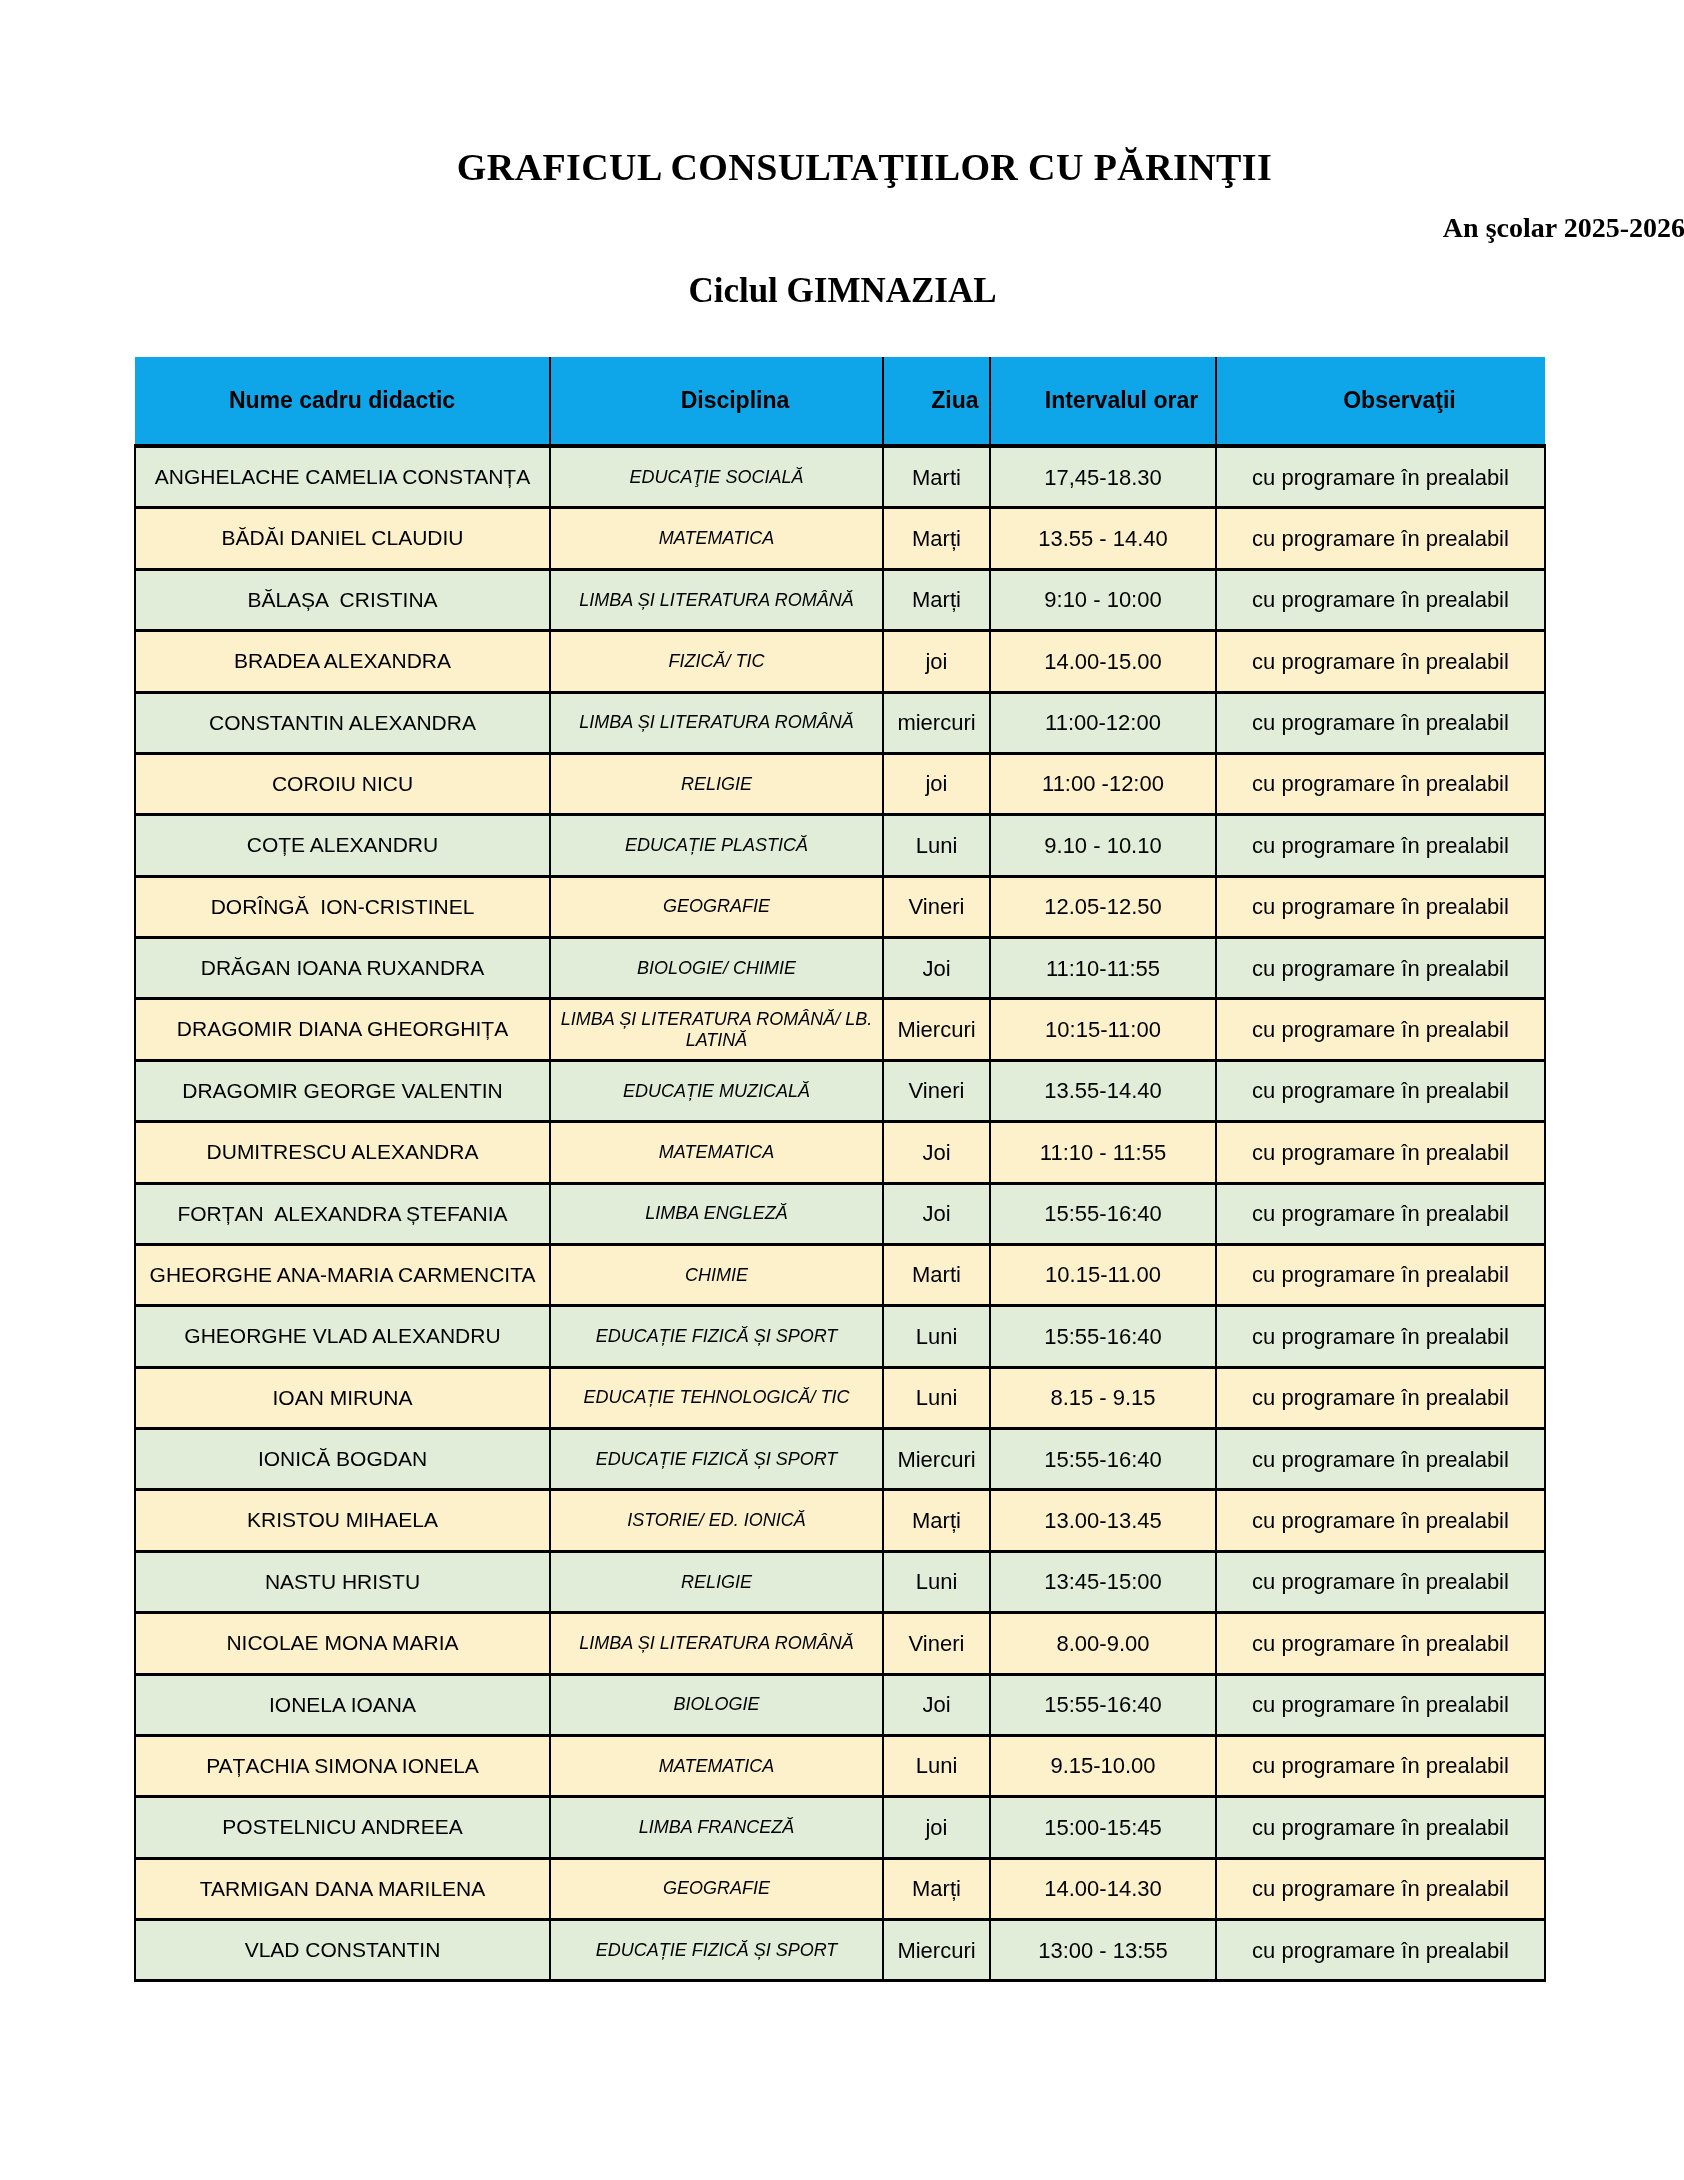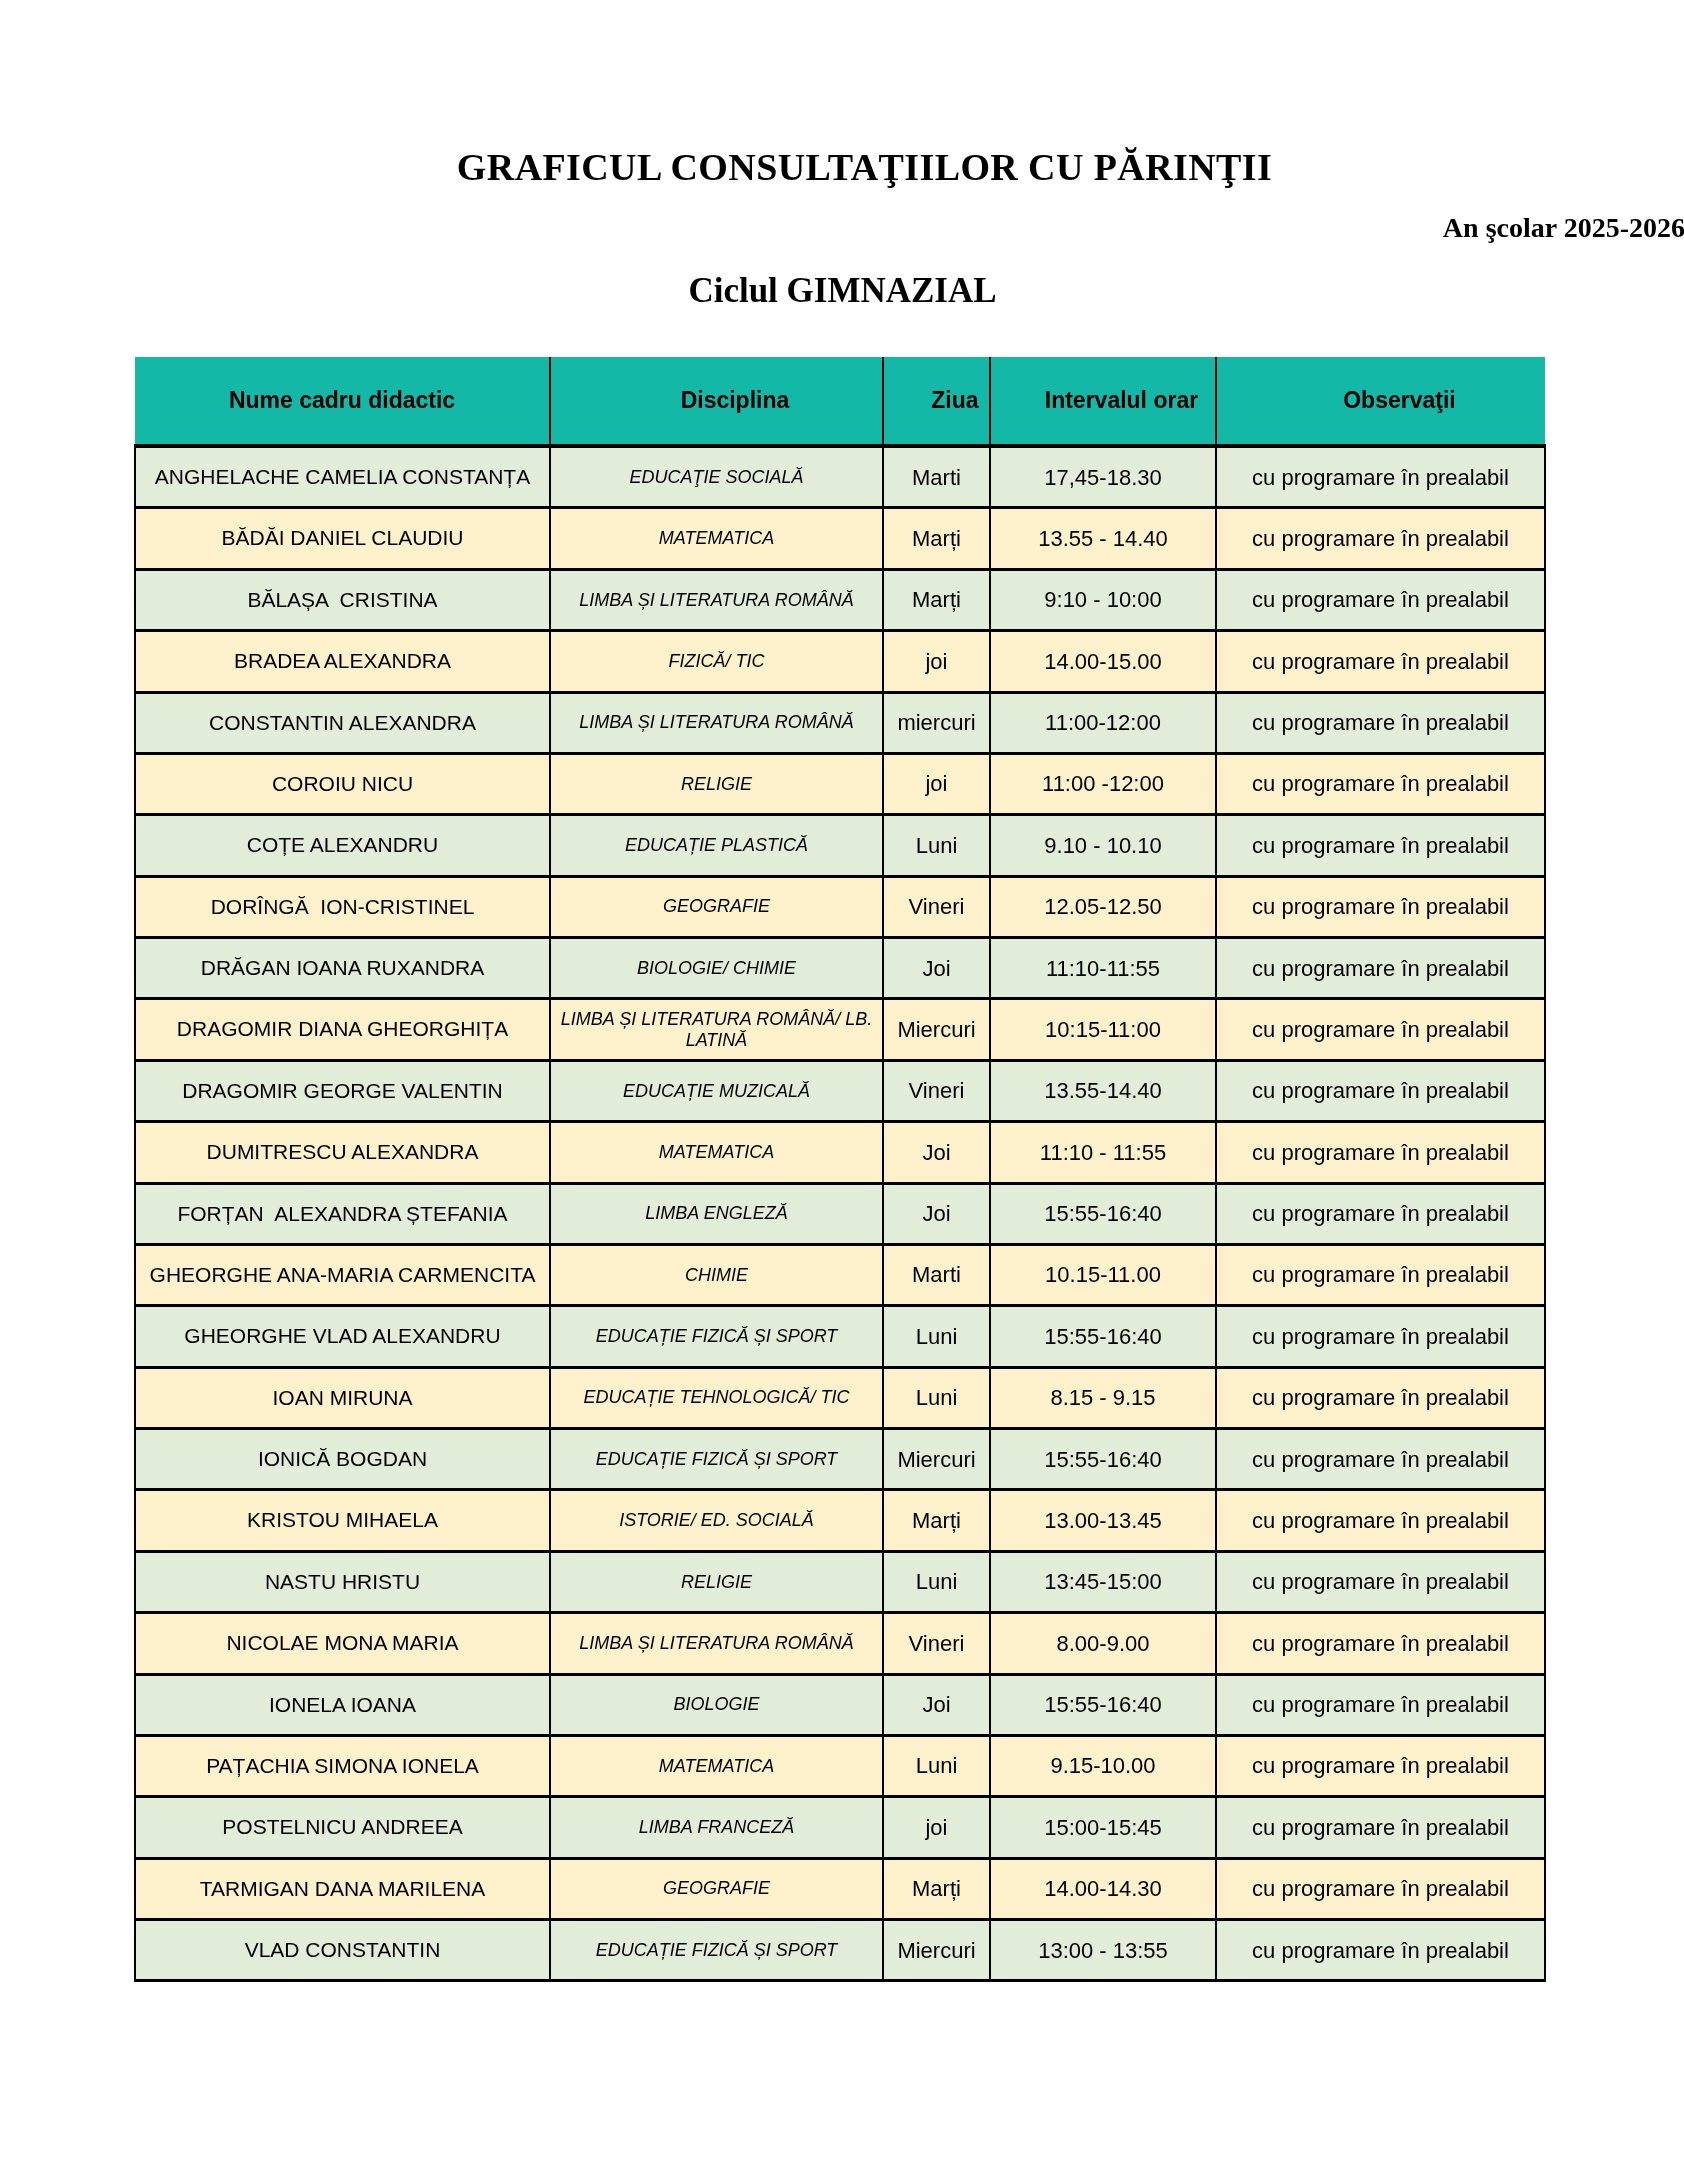--- a/index.html
+++ b/index.html
@@ -27,21 +27,21 @@
   .cycle-title{font-size:35px;margin:27px 0 0 0;}
 
   table.schedule{
     border-collapse:collapse;
     table-layout:fixed;
     width:1410px;
     margin-left:134px;
     margin-top:46px;
   }
   .schedule th{
-    background:#14b8a6;
+    background:#0ea5e9;
     font-size:23px;
     font-weight:bold;
     height:87px;
     text-align:center;
     vertical-align:middle;
     border:none;
     border-bottom:4.3px solid var(--border);
     padding:0 5.1px;
   }
   .schedule th + th{border-left:2.6px solid var(--border);padding-left:42px;}
@@ -204,21 +204,21 @@
     </tr>
     <tr>
       <td class="c-name">IONICĂ BOGDAN</td>
       <td class="c-subject">EDUCAȚIE FIZICĂ ȘI SPORT</td>
       <td class="c-day">Miercuri</td>
       <td class="c-interval">15:55-16:40</td>
       <td class="c-obs">cu programare în prealabil</td>
     </tr>
     <tr>
       <td class="c-name">KRISTOU MIHAELA</td>
-      <td class="c-subject">ISTORIE/ ED. SOCIALĂ</td>
+      <td class="c-subject">ISTORIE/ ED. IONICĂ</td>
       <td class="c-day">Marți</td>
       <td class="c-interval">13.00-13.45</td>
       <td class="c-obs">cu programare în prealabil</td>
     </tr>
     <tr>
       <td class="c-name">NASTU HRISTU</td>
       <td class="c-subject">RELIGIE</td>
       <td class="c-day">Luni</td>
       <td class="c-interval">13:45-15:00</td>
       <td class="c-obs">cu programare în prealabil</td>

